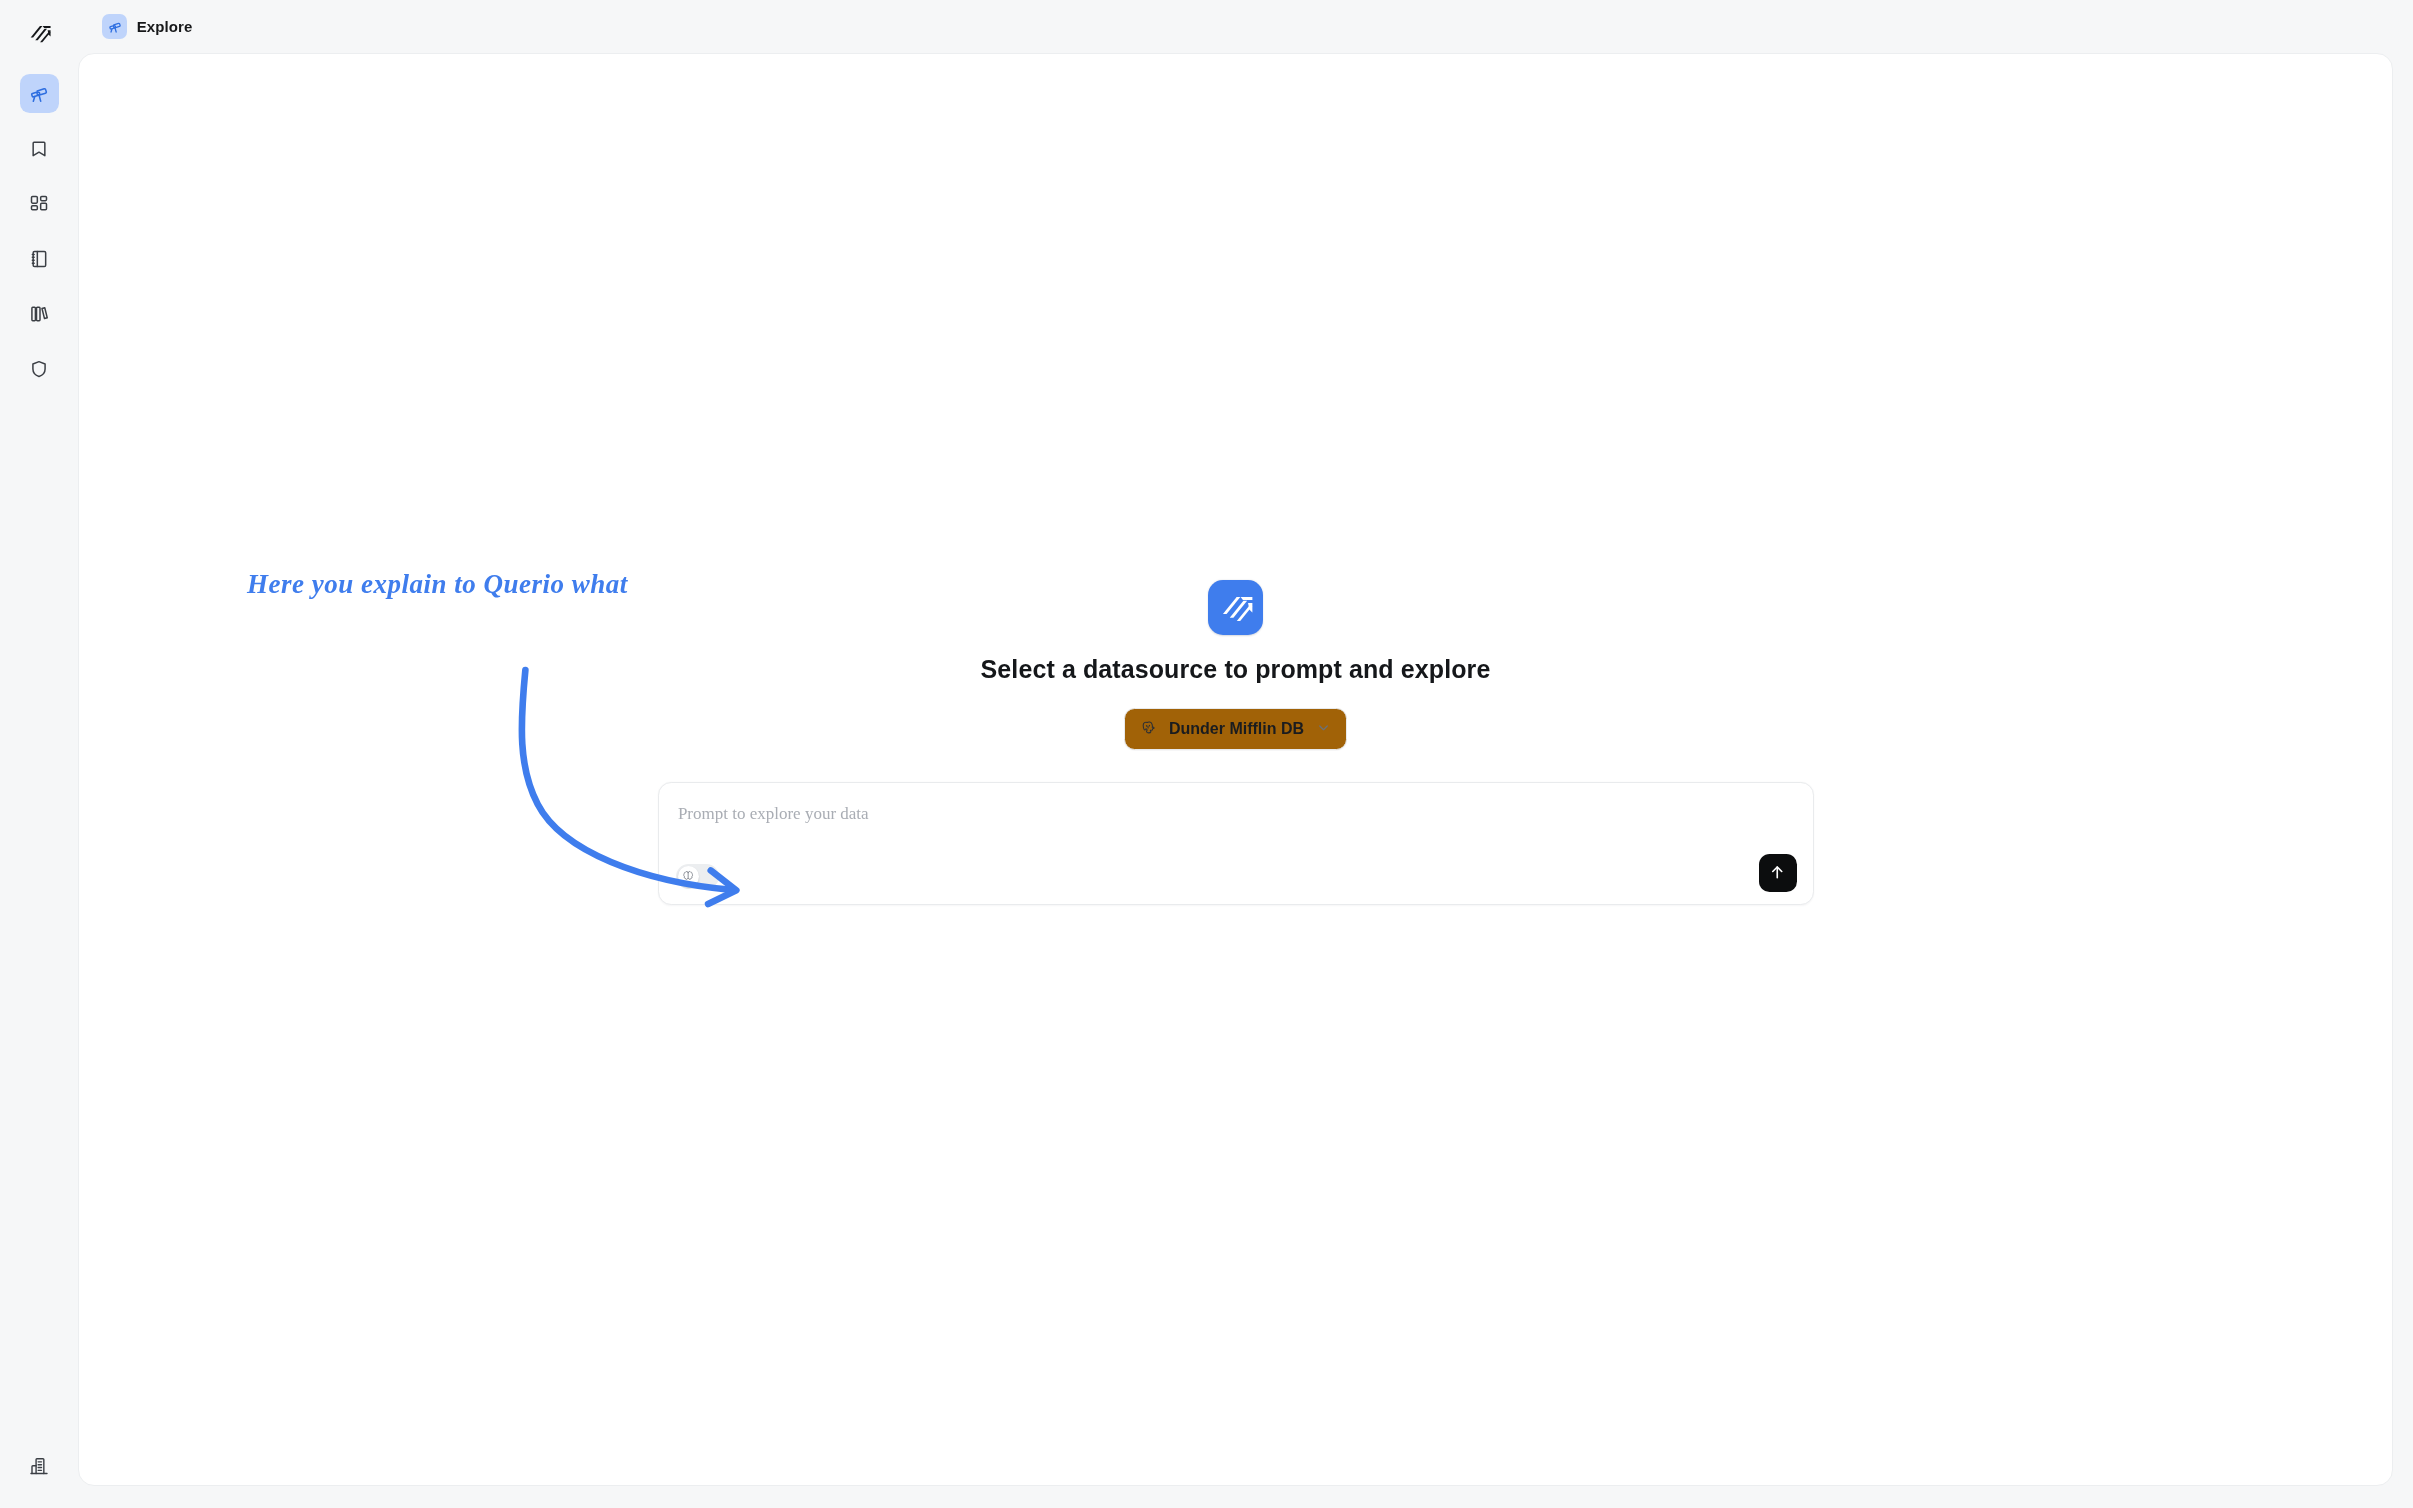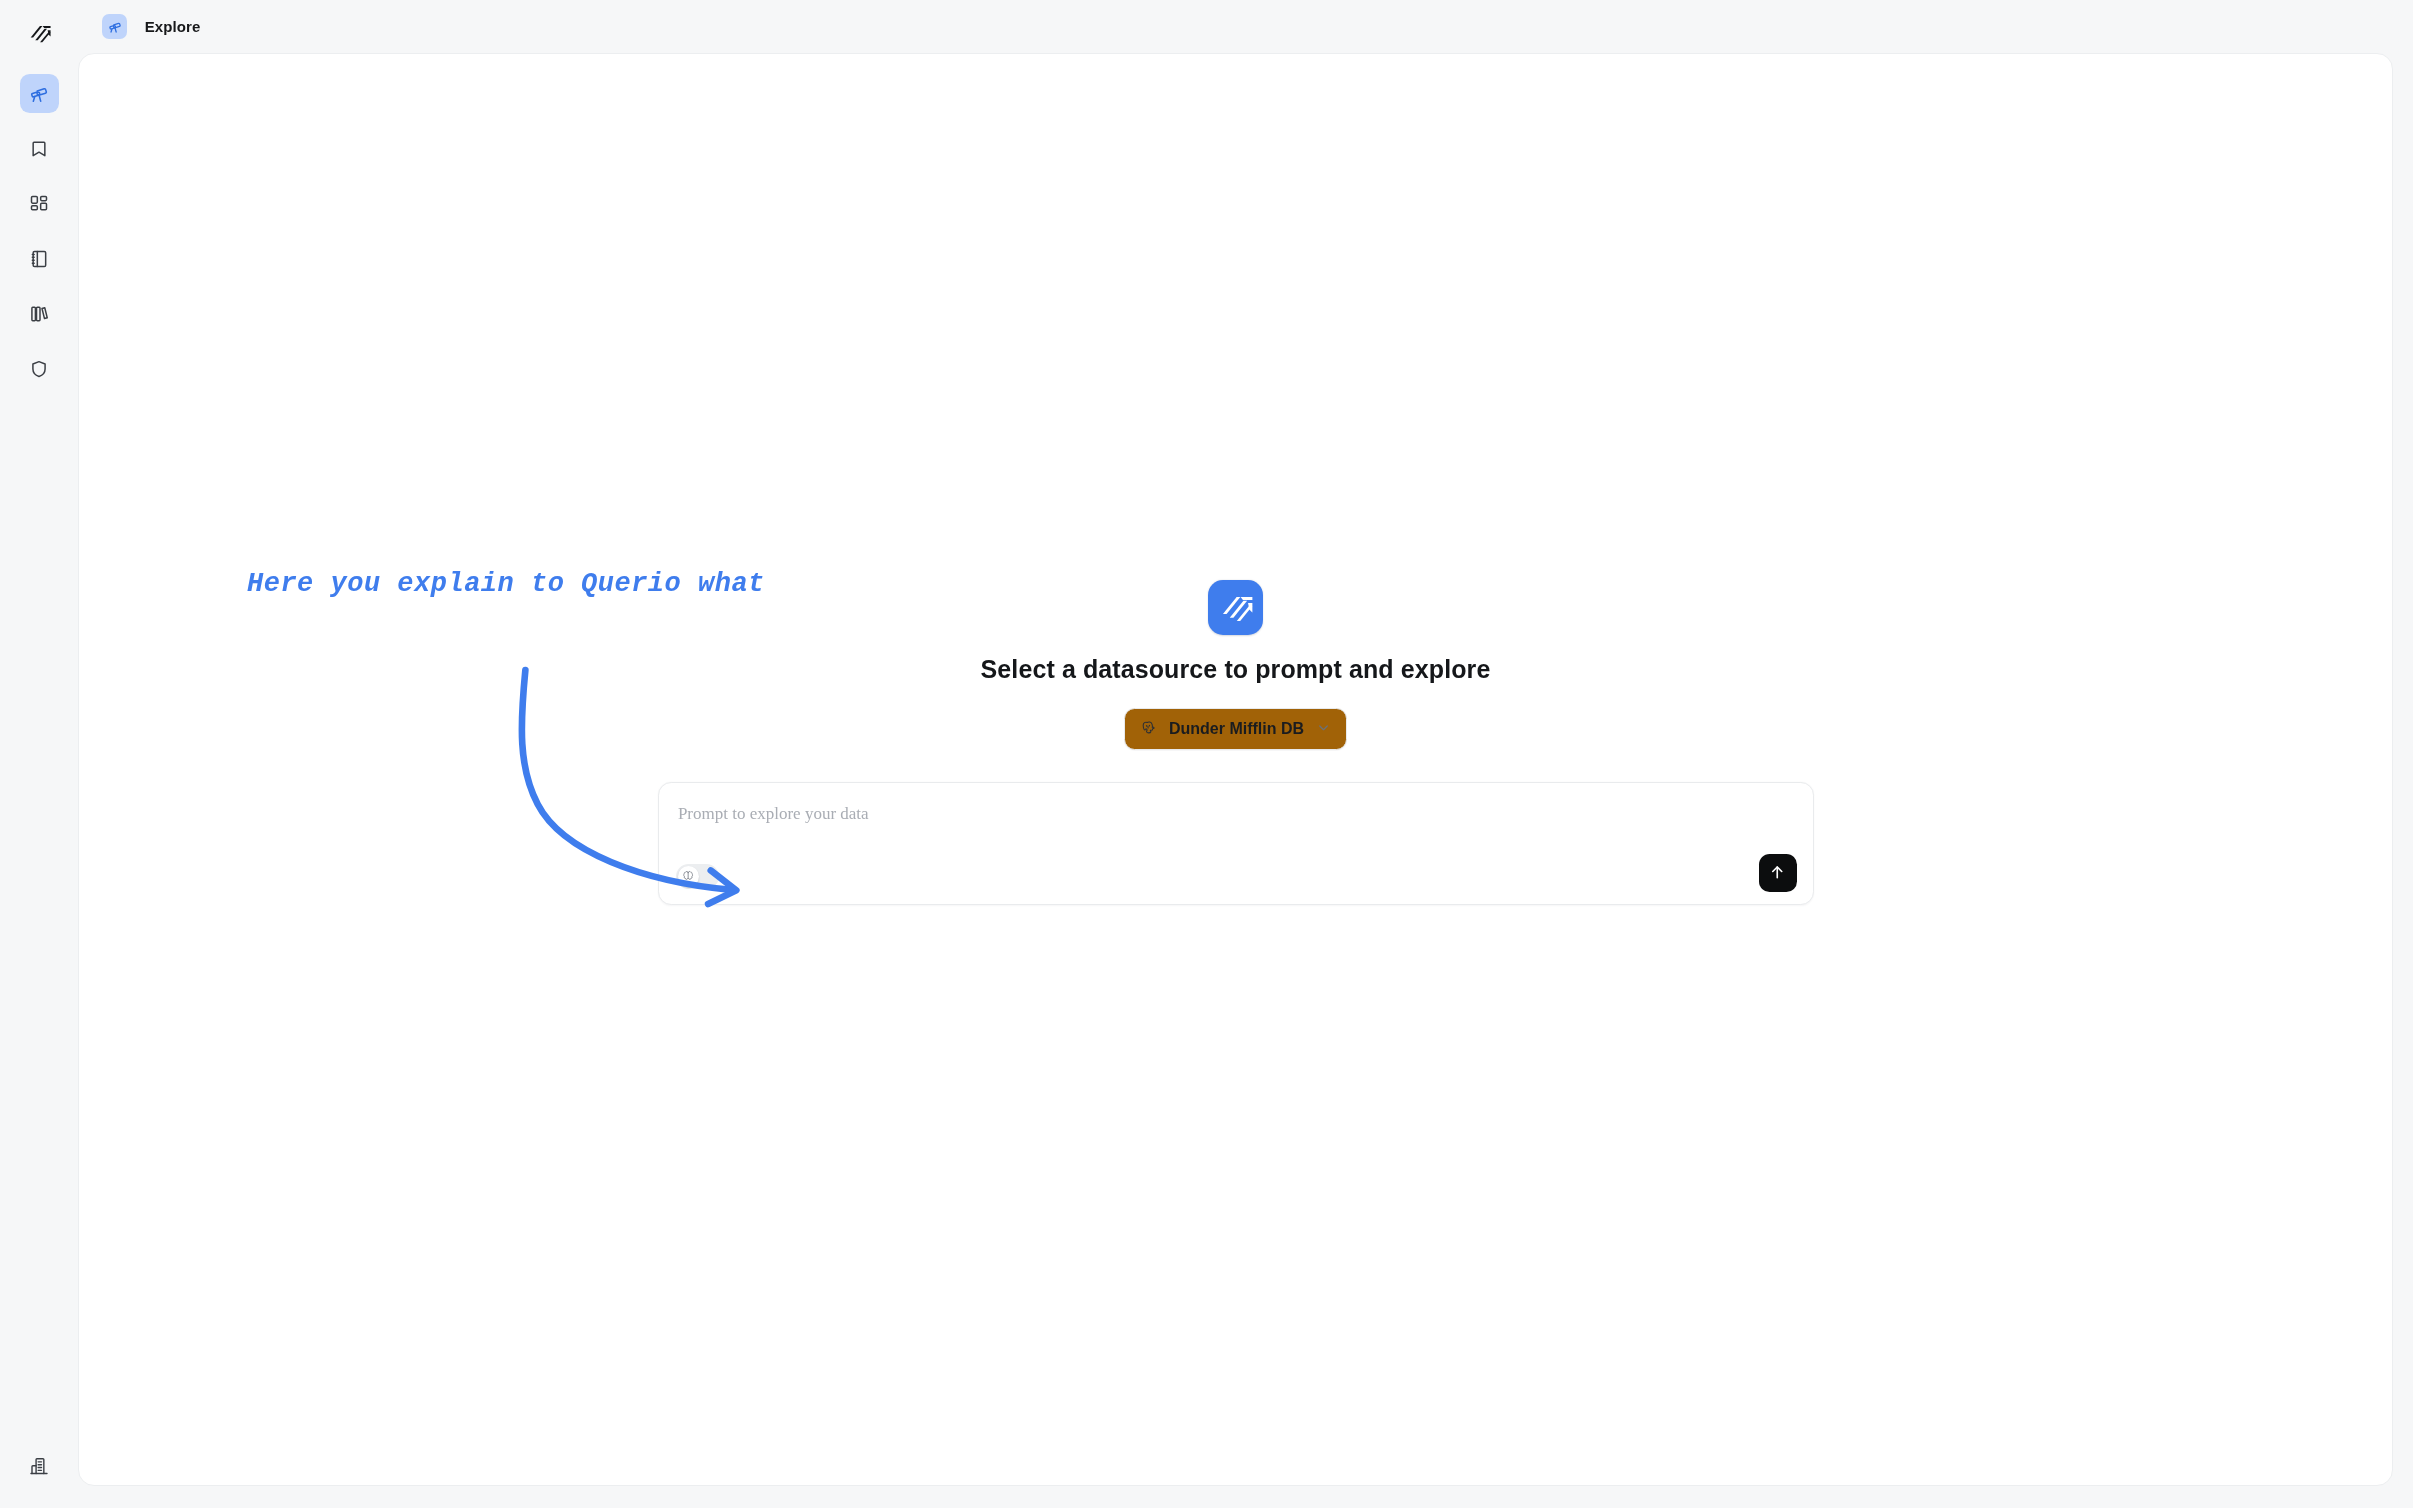--- a/index.html
+++ b/index.html
@@ -51,21 +51,20 @@
     cursor:pointer;
   }
   #tab-icon-box {
     width:25px; height:25px; border-radius:7px;
     background:#bfd4fb;
     display:flex; align-items:center; justify-content:center;
   }
   #tab-label {
     font-size:15px; font-weight:700; color:#17181a;
     letter-spacing:0.1px;
-    margin-left:8px;
   }
 
   
   #card {
     position:absolute; left:78px; top:53px;
     width:2315px; height:1433px;
     background:#ffffff;
     border:0.9px solid #eceef0;
     border-radius:16px 16px 16px 16px;
   }
@@ -139,21 +138,21 @@
     display:flex; align-items:center; justify-content:center;
   }
 
   
   #annotation {
     position:absolute; left:168px; top:510px;
     width:617px;
     pointer-events:none;
   }
   .hand-line {
-    font-family:Liberation Mono, monospace;
+    font-family:Liberation Serif, serif;
     font-style:italic;
     font-weight:700;
     font-size:27px;
     line-height:41px;
     color:#3f7ded;
     letter-spacing:0.5px;
     white-space:nowrap;
   }
   #annot-arrow {
     position:absolute; left:388px; top:609px;

